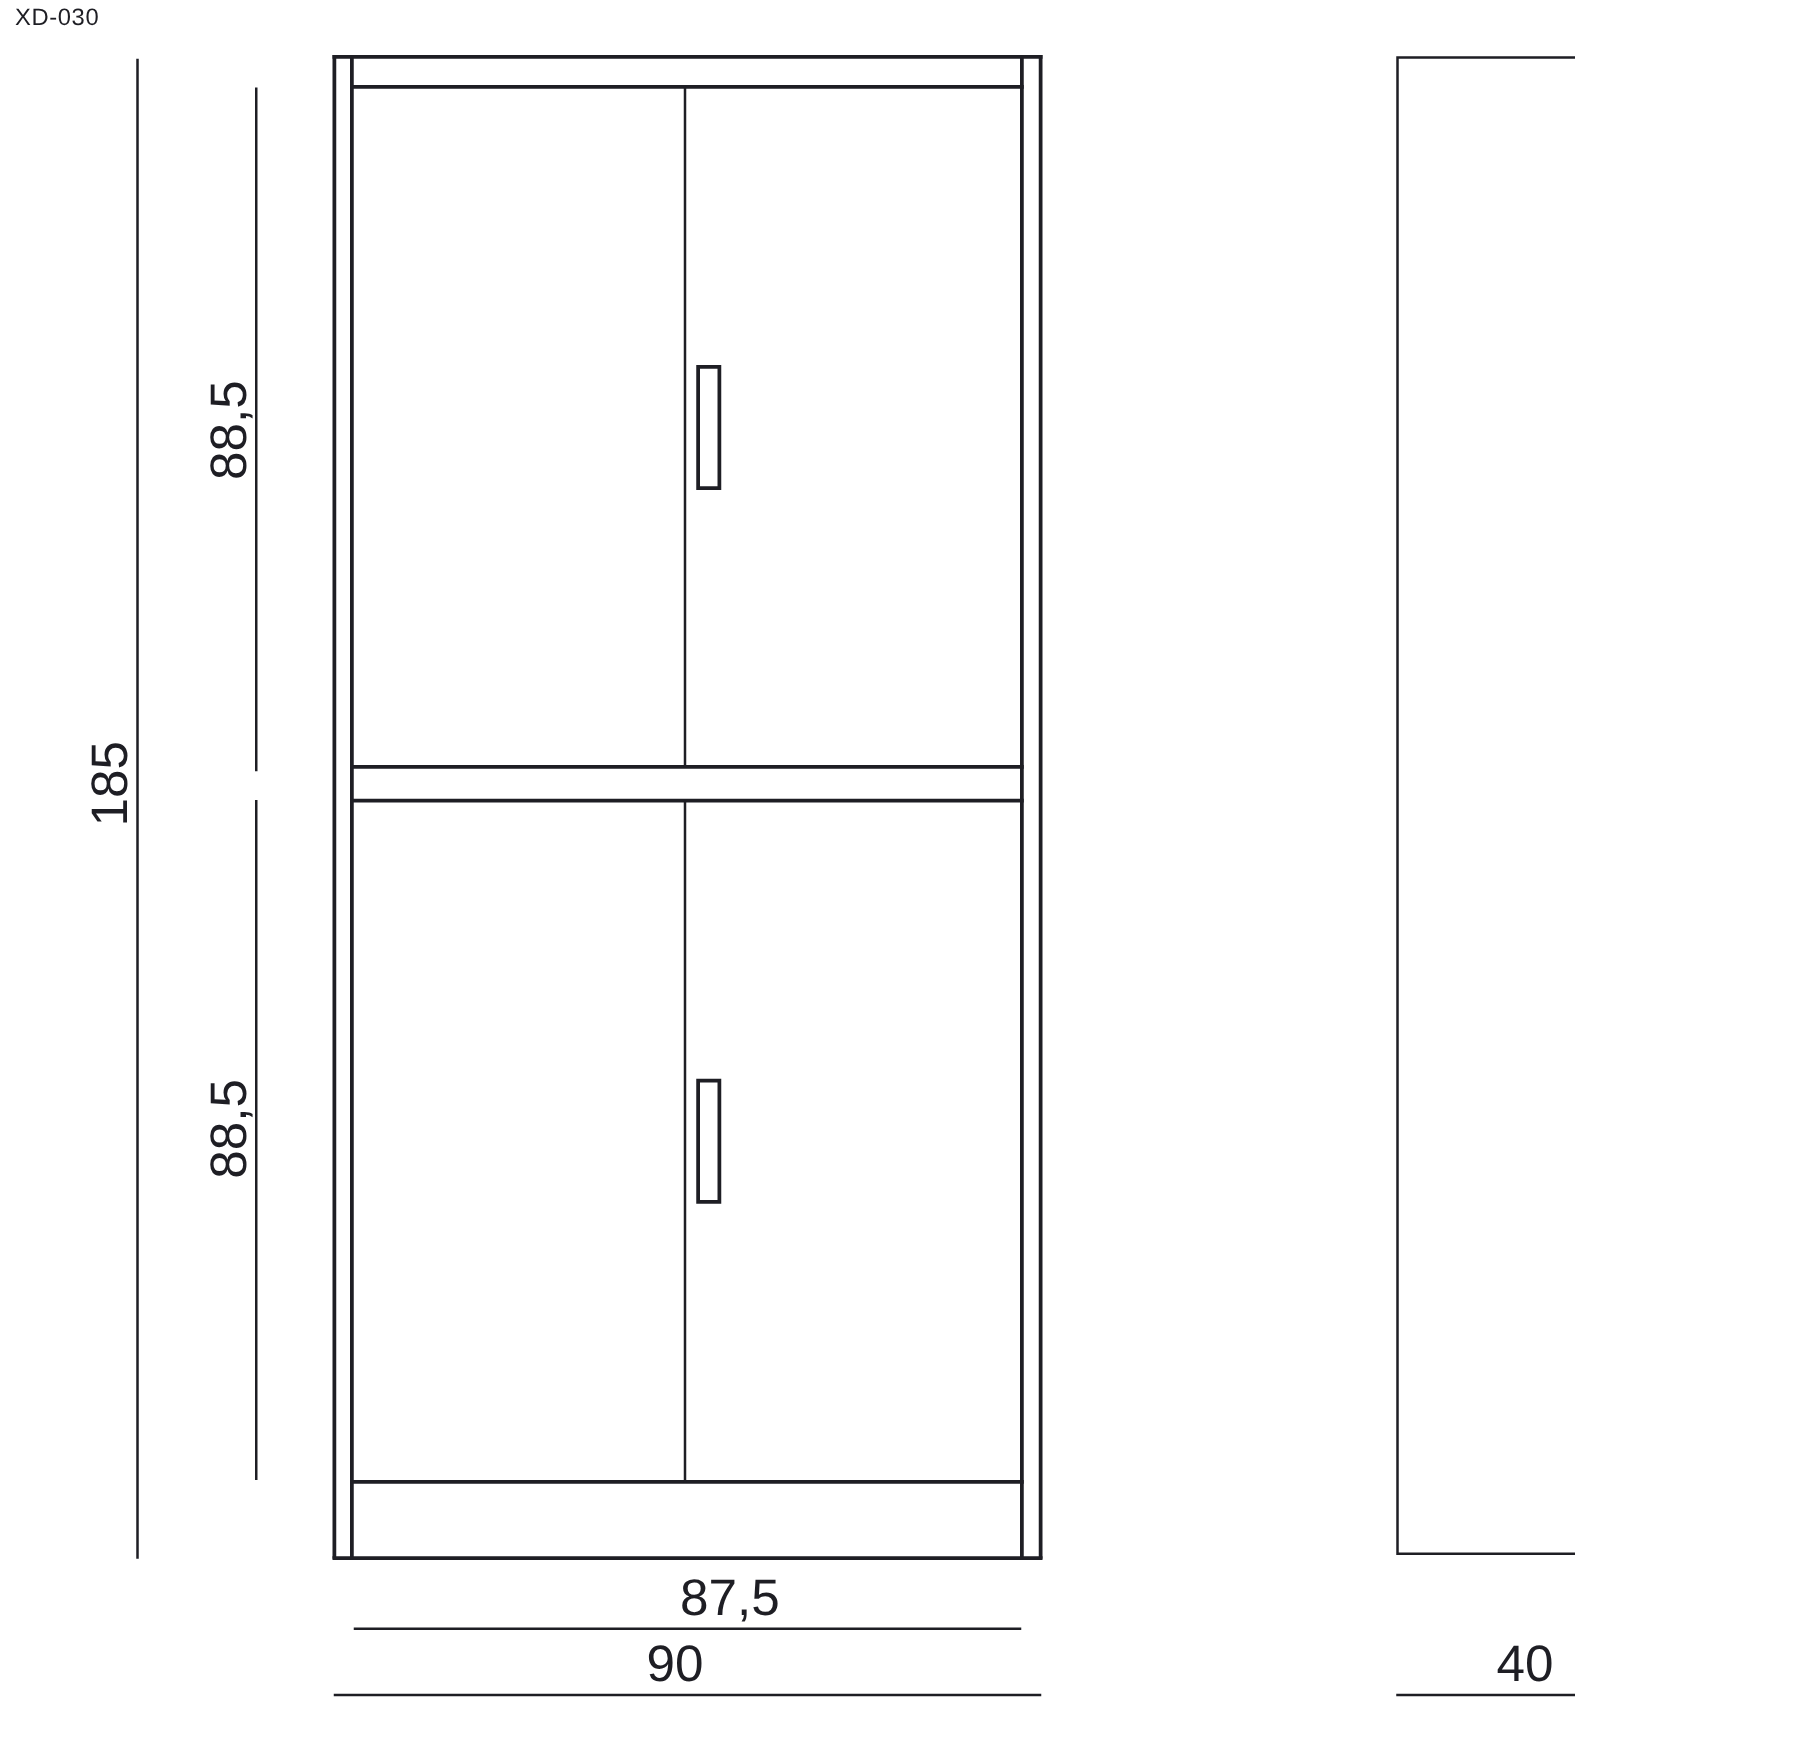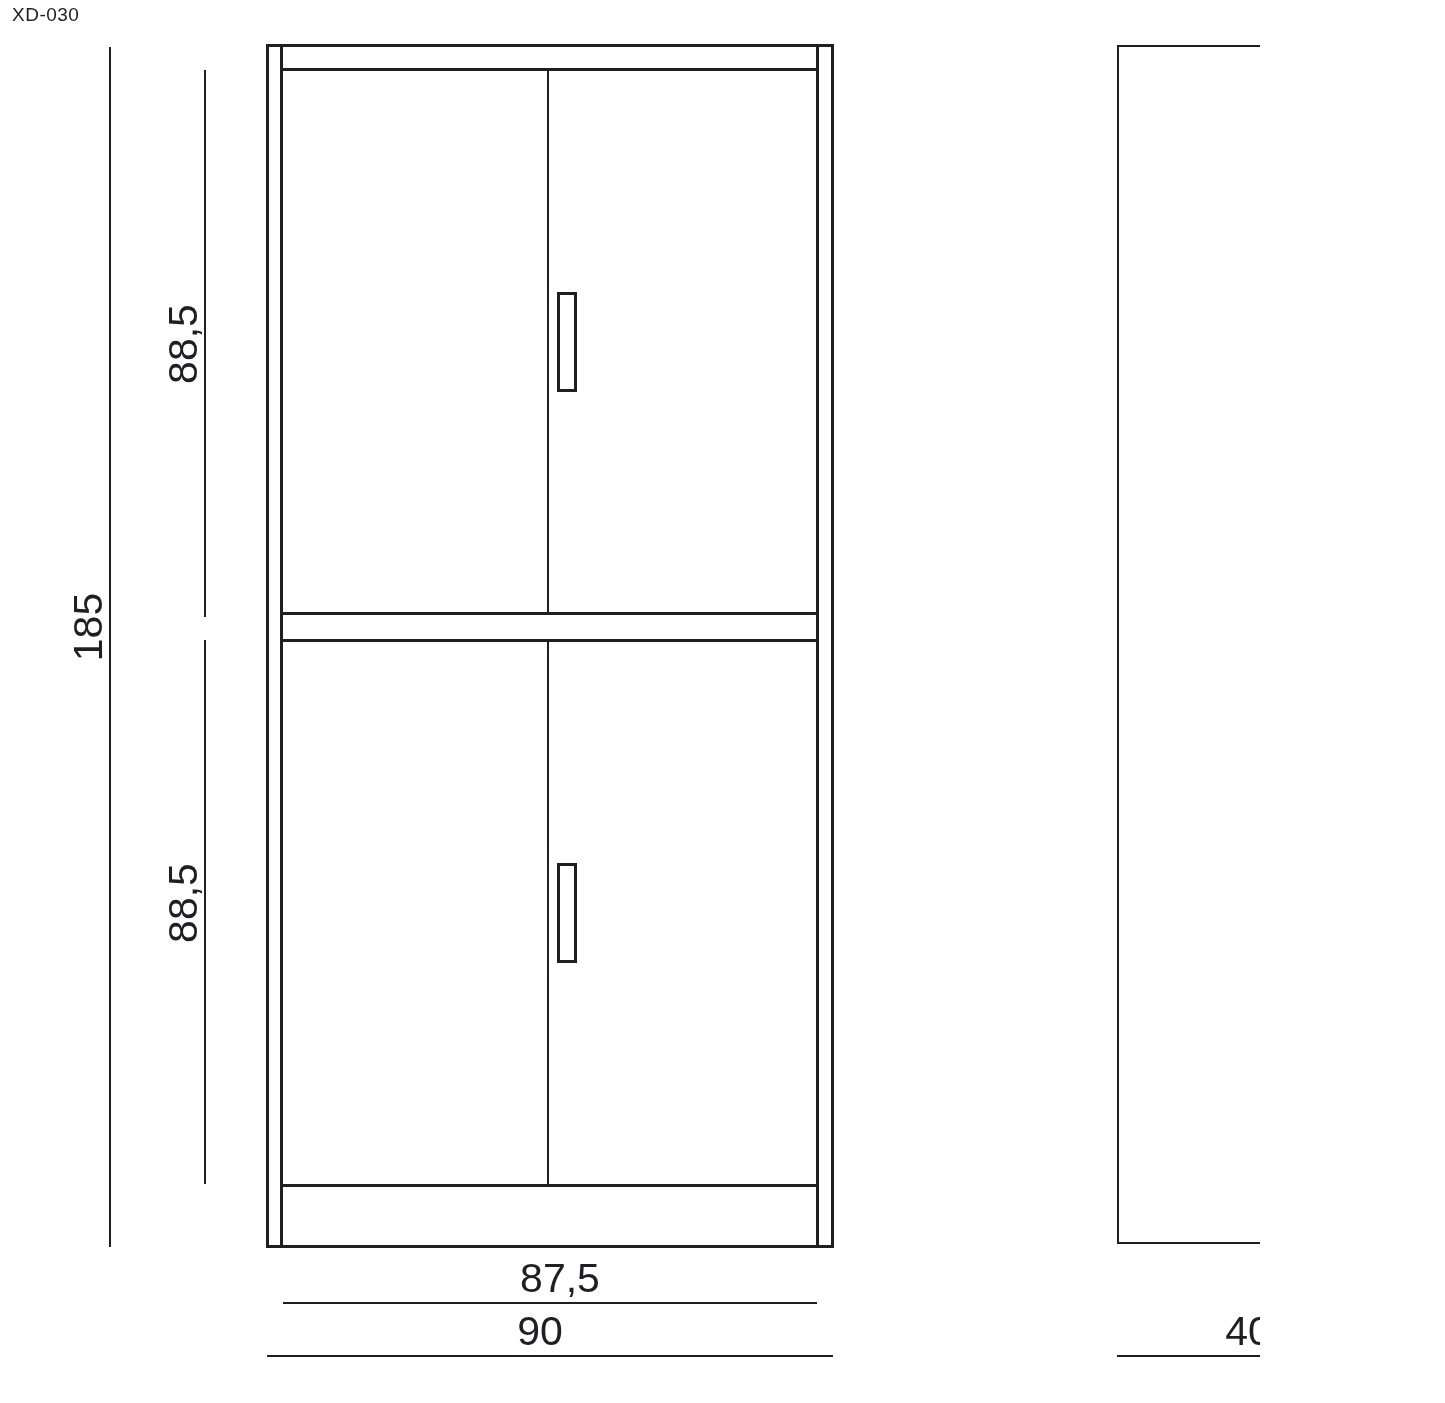--- a/index.html
+++ b/index.html
@@ -86,23 +86,23 @@
   }
   .dim-label.vertical {
     transform: translate(-50%, -50%) rotate(-90deg);
   }
   .dim-label.horizontal {
     transform: translate(-50%, -100%);
   }
   .lbl-185        { left: 88px;   top: 627px; }
   .lbl-885-top    { left: 183px;  top: 344px; }
   .lbl-885-bottom { left: 183px;  top: 903px; }
-  .lbl-875        { left: 560px;  top: 1299px; }
+  .lbl-875        { left: 584px;  top: 1299px; }
   .lbl-90         { left: 540px;  top: 1352px; }
-  .lbl-40         { left: 1248px; top: 1352px; }
+  .lbl-40         { left: 1220px; top: 1352px; }
 </style>
 </head>
 <body>
 
 <div class="canvas">
 
   <div class="drawing-code">XD-030</div>
 
   <div>
     <div class="vline fv-outer-left"></div>

